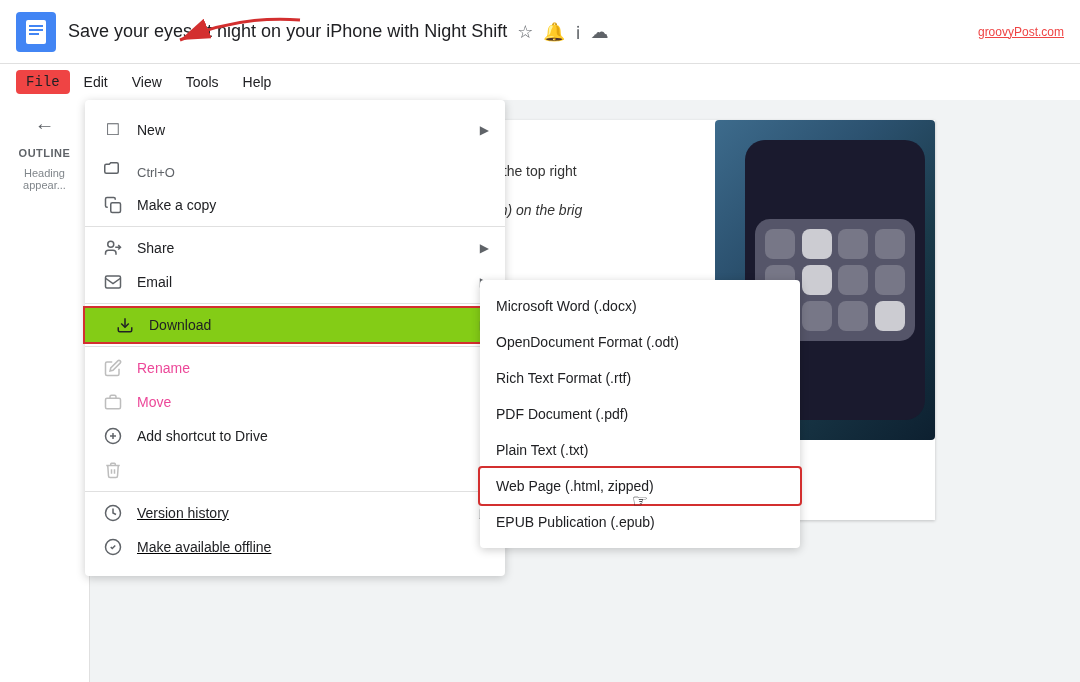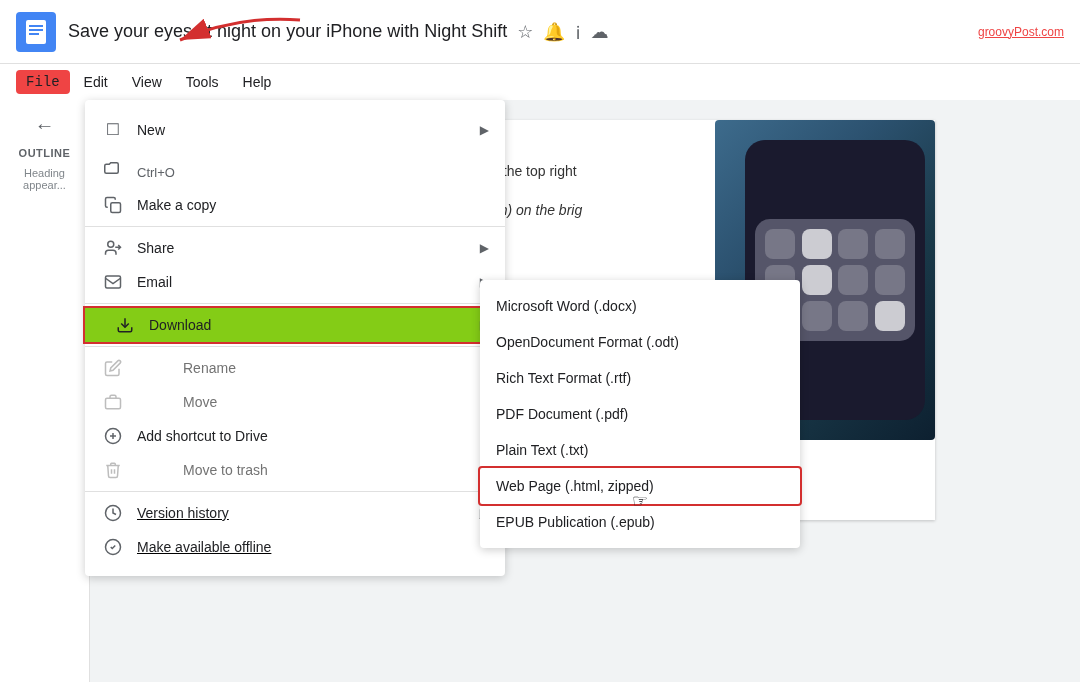--- a/index.html
+++ b/index.html
@@ -229,23 +229,22 @@
       color: #202124;
       cursor: pointer;
       position: relative;
     }
     .dropdown-item.highlighted {
       background: #84cc16;
       outline: 2px solid #d32f2f;
       padding-left: 28px;
     }
     .dropdown-item.disabled {
-      color: #737373;
+      color: #ec4899;
       cursor: default;
-      gap: 46px;
     }
     .dropdown-item .item-icon {
       width: 24px;
       margin-right: 12px;
       display: flex;
       align-items: center;
       justify-content: center;
       font-size: 16px;
       color: #5f6368;
     }
@@ -482,21 +481,20 @@
     </div>
     <div class="dropdown-item disabled">
       <span class="item-icon">
         <svg width="18" height="18" viewBox="0 0 24 24" fill="none" stroke="#bdbdbd" stroke-width="2">
           <polyline points="3,6 5,6 21,6"></polyline>
           <path d="M19 6l-1 14a2 2 0 01-2 2H8a2 2 0 01-2-2L5 6"></path>
           <path d="M10 11v6M14 11v6"></path>
           <path d="M9 6V4a1 1 0 011-1h4a1 1 0 011 1v2"></path>
         </svg>
       </span>
-      <span class="item-label">Move to trash</span>
     </div>
   </div>
 
   <div class="menu-section">
     <div class="dropdown-item">
       <span class="item-icon">
         <svg width="18" height="18" viewBox="0 0 24 24" fill="none" stroke="#5f6368" stroke-width="2">
           <circle cx="12" cy="12" r="10"></circle>
           <polyline points="12,6 12,12 16,14"></polyline>
         </svg>

